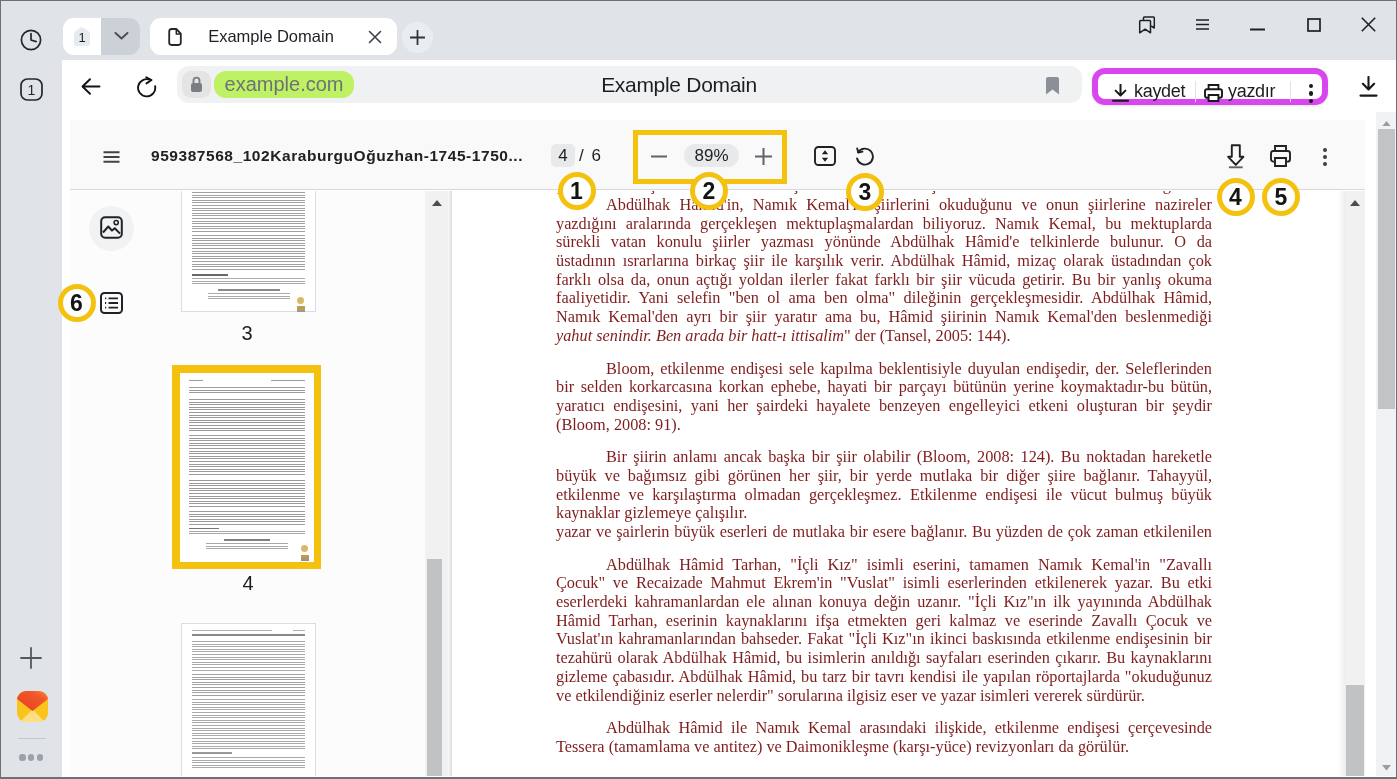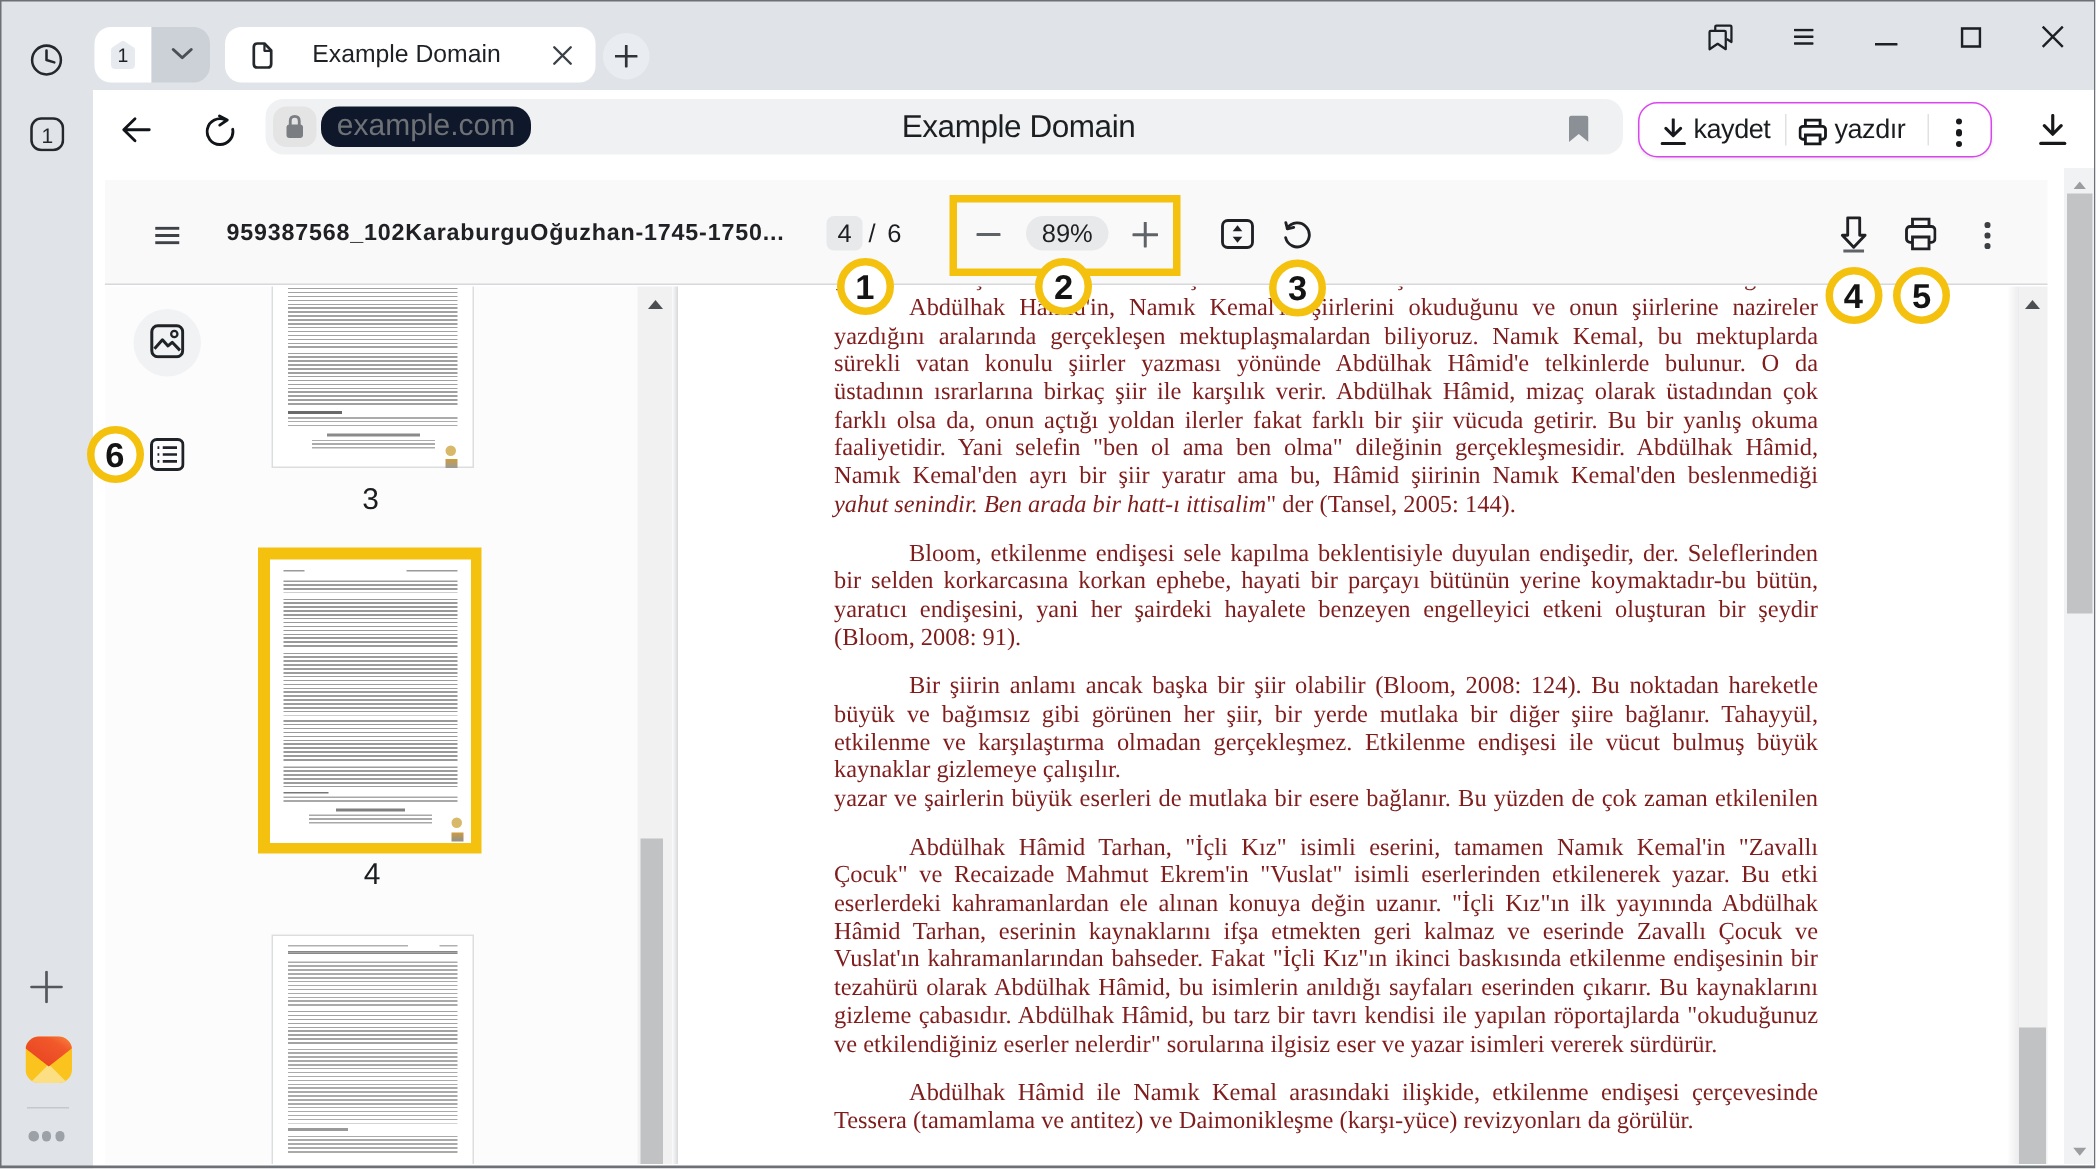--- a/index.html
+++ b/index.html
@@ -15,23 +15,23 @@
   #tabgroup { left:63px; top:18px; width:77px; height:37px; }
   #tabgroup .white { position:absolute; left:0; top:0; width:38px; height:37px; background:#fff; border-radius:11px 0 0 11px; }
   #tabgroup .grey { position:absolute; left:38px; top:0; width:39px; height:37px; background:#ccd1d7; border-radius:0 11px 11px 0; }
   #tabbadge { left:9px; top:8px; width:20px; height:21px; }
   #tab { left:150px; top:18px; width:247px; height:37px; background:#fff; border-radius:11px; }
   #tabtitle { left:46px; top:0; width:150px; height:37px; line-height:37px; font-size:16.5px; color:#1d2125; text-align:center; white-space:nowrap; }
   #plusbtn { left:402px; top:22px; width:31px; height:31px; background:#e9edf1; border-radius:50%; }
   .pill { background:#f0f1f2; border-radius:12px; }
   #addrpill { left:177px; top:66px; width:905px; height:37px; }
   #lockbadge { left:182px; top:71px; width:29px; height:27px; background:#e4e4e5; border-radius:9px; }
-  #domainbox { left:214px; top:71px; width:140px; height:27px; background:#0f172a; border-radius:12px; line-height:26px; text-align:center; font-size:20px; color:#6e7276; }
+  #domainbox { left:214px; top:71px; width:140px; height:27px; background:#bef264; border-radius:12px; line-height:26px; text-align:center; font-size:20px; color:#6e7276; }
   #pagetitle { left:529px; top:66px; width:300px; height:37px; line-height:37px; text-align:center; font-size:21px; color:#1c1f22; letter-spacing:-0.3px; }
-  #btngroup { left:1092px; top:68px; width:236px; height:37px; background:#fff; border:1px solid #d946ef; border-radius:13px; box-shadow:0 1px 2.5px rgba(0,0,0,.10); }
+  #btngroup { left:1092px; top:68px; width:236px; height:37px; background:#fff; border:6px solid #d946ef; border-radius:13px; box-shadow:0 1px 2.5px rgba(0,0,0,.10); }
   .grouptext { position:absolute; top:0; height:35px; line-height:35px; font-size:18px; color:#1a1d20; letter-spacing:-0.3px; }
   .groupdiv { position:absolute; top:7px; width:1px; height:21px; background:#e0e1e3; }
   #pdftoolbar { left:70px; top:120px; width:1295px; height:70px; background:#f9f9fa; border-bottom:1px solid #d7d8da; }
   #fname { left:151px; top:120px; height:70px; line-height:71px; font-size:15.5px; font-weight:700; color:#202124; letter-spacing:0.55px; }
   .greybox { background:#e8e9ea; }
   #pgbox { left:551px; top:144px; width:24px; height:23px; border-radius:5px; line-height:23px; text-align:center; font-size:17px; color:#1d2023; }
   #pgrest { left:579px; top:144px; height:23px; line-height:23px; font-size:17px; color:#1d2023; word-spacing:3px; }
   #zoompill { left:684px; top:144px; width:55px; height:23px; border-radius:11.5px; line-height:23px; text-align:center; font-size:17px; color:#1d2023; }
   
   #sidebar { left:70px; top:191px; width:382px; height:585px; background:#fcfcfd; }

